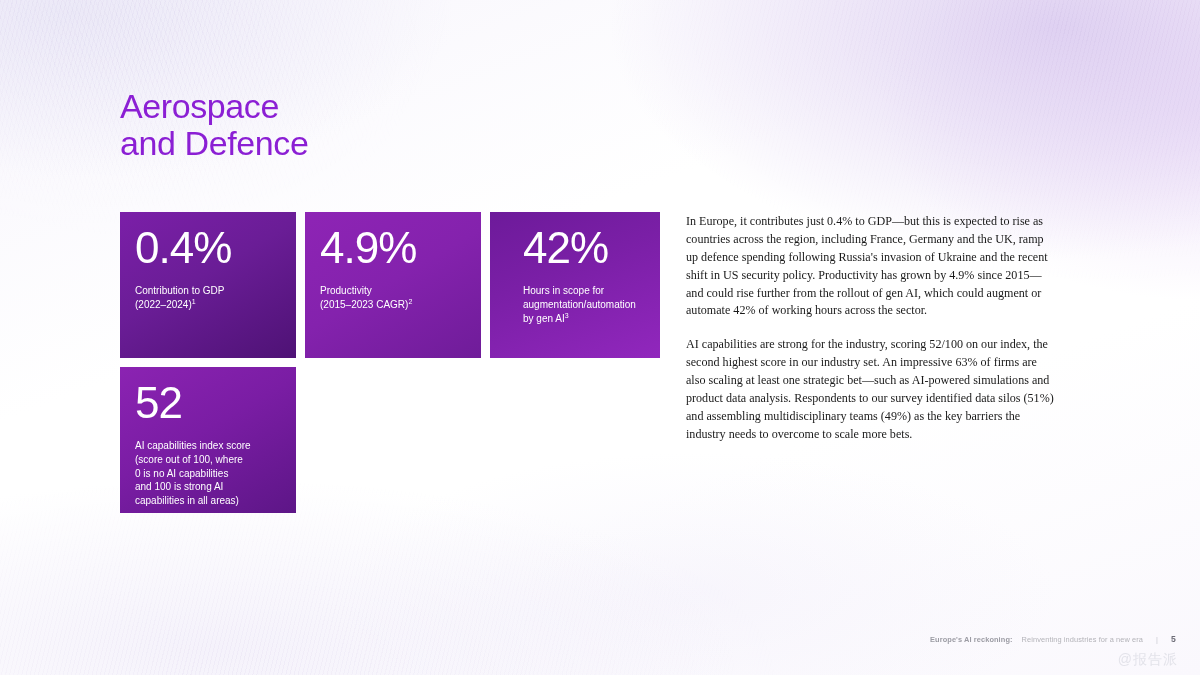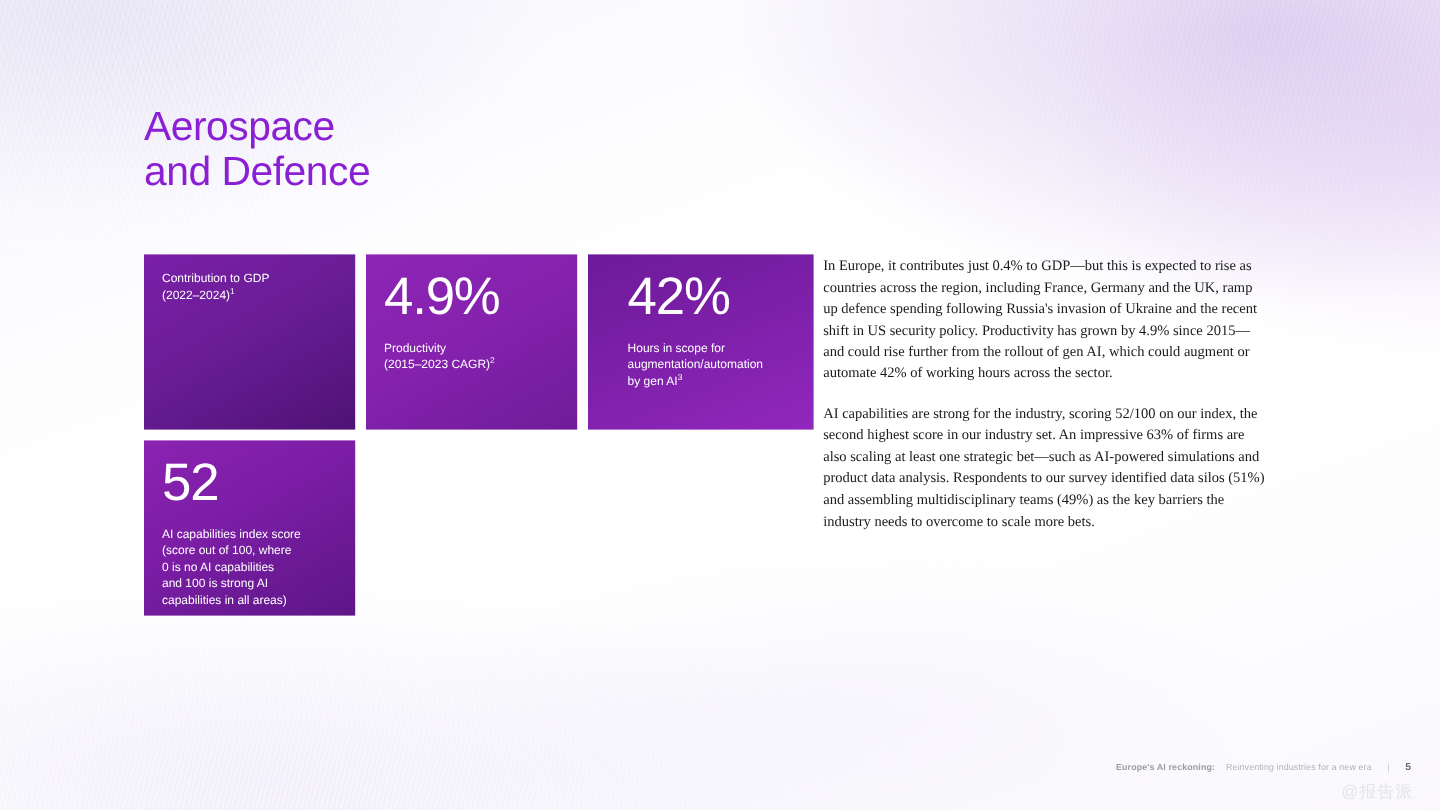--- a/index.html
+++ b/index.html
@@ -69,21 +69,21 @@
   .card-row { display:flex; gap:9px; }
   .card-row + .card-row { margin-top:9px; }
 
   .card {
     width:176px; height:146px;
     padding:14px 15px 12px 15px;
     display:flex; flex-direction:column;
     color:#ffffff;
     position:relative;
   }
-  .card-3 { width:188px;padding-left:33px; }
+  .card-3 { width:170px;padding-left:33px; }
 
   .c1 { background:linear-gradient(150deg,#7b1fa8 0%, #6a1d96 45%, #4e1275 100%); }
   .c2 { background:linear-gradient(150deg,#8e24b5 0%, #8422ad 48%, #6f1c99 100%); }
   .c3 { background:linear-gradient(158deg,#6d1a9a 0%, #7a1fa6 40%, #9127bd 100%); }
   .c4 { background:linear-gradient(150deg,#8b23b2 0%, #7a1da4 45%, #5d1687 100%); }
   .c5 { background:linear-gradient(155deg,#8f24b6 0%, #9c2ac2 50%, #a934cc 100%); }
 
   .stat-value {
     font-size:44px; line-height:1.0;
     font-weight:300; letter-spacing:-1px;
@@ -135,20 +135,21 @@
   <div class="bg-swirl"></div>
 
   <h1 class="title">Aerospace
 and Defence</h1>
 
   <div class="cards">
 
     <div class="card-row">
 
       <div class="card c1">
+        <div class="stat-value">0.4%</div>
         <div class="stat-label"><span>Contribution to GDP
 (2022–2024)</span><sup>1</sup></div>
       </div>
 
       <div class="card c2">
         <div class="stat-value">4.9%</div>
         <div class="stat-label"><span>Productivity
 (2015–2023 CAGR)</span><sup>2</sup></div>
       </div>
 

